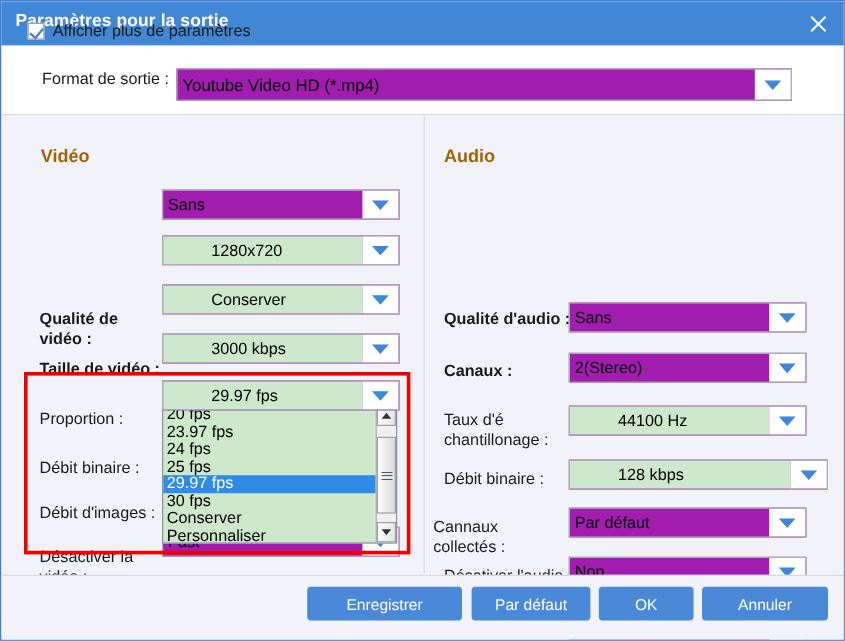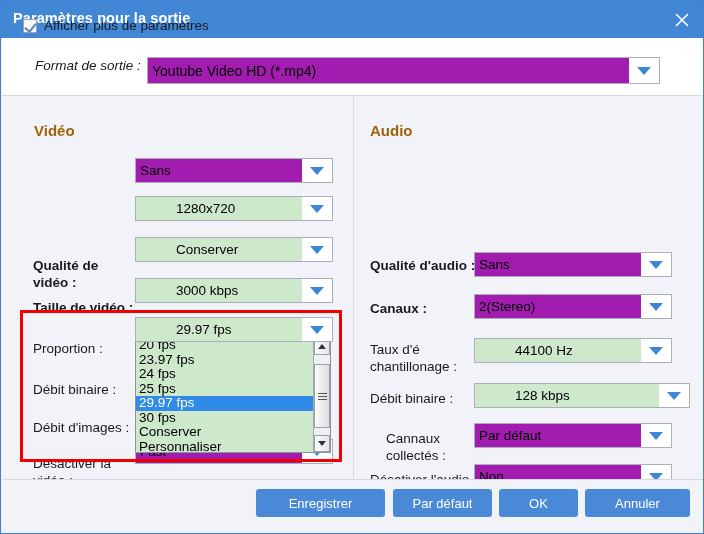--- a/index.html
+++ b/index.html
@@ -44,21 +44,20 @@
   #format-strip {
     position: absolute; left: 1px; top: 37px;
     width: 702px; height: 58px;
     background: #ffffff;
     border-bottom: 1px solid #d4d9e3;
   }
   #format-label {
     position: absolute; left: 33px; top: 20px;
     font-size: 13.5px; color: #1a1a1a;
     white-space: nowrap;
-    font-style: italic;
   }
 
   
   .combo {
     position: absolute;
     height: 25px;
     background: #a21caf;
     border: 1px solid #a9b0bb;
     display: flex;
     align-items: stretch;
@@ -226,21 +225,21 @@
 
   #lbl-channels { left: 15px; top: 203px; }
   #cmb-channels { left: 119px; top: 197px; width: 198px; }
 
   #lbl-samplerate { left: 15px; top: 244px; width: 100px; }
   #cmb-samplerate { left: 119px; top: 241px; width: 198px; }
 
   #lbl-abitrate { left: 15px; top: 293px; }
   #cmb-abitrate { left: 119px; top: 286px; width: 216px; }
 
-  #lbl-collected { left: 31px; top: 333px; width: 105px; }
+  #lbl-collected { left: 6px; top: 333px; width: 105px; }
   #cmb-collected { left: 119px; top: 326px; width: 198px; }
 
   #lbl-disableaudio { left: 15px; top: 374px; }
   #cmb-disableaudio { left: 119px; top: 367px; width: 198px; }
 
   #lbl-acodec { left: 15px; top: 420px; }
   #cmb-acodec { left: 119px; top: 413px; width: 198px; }
 
   
   #footer {

